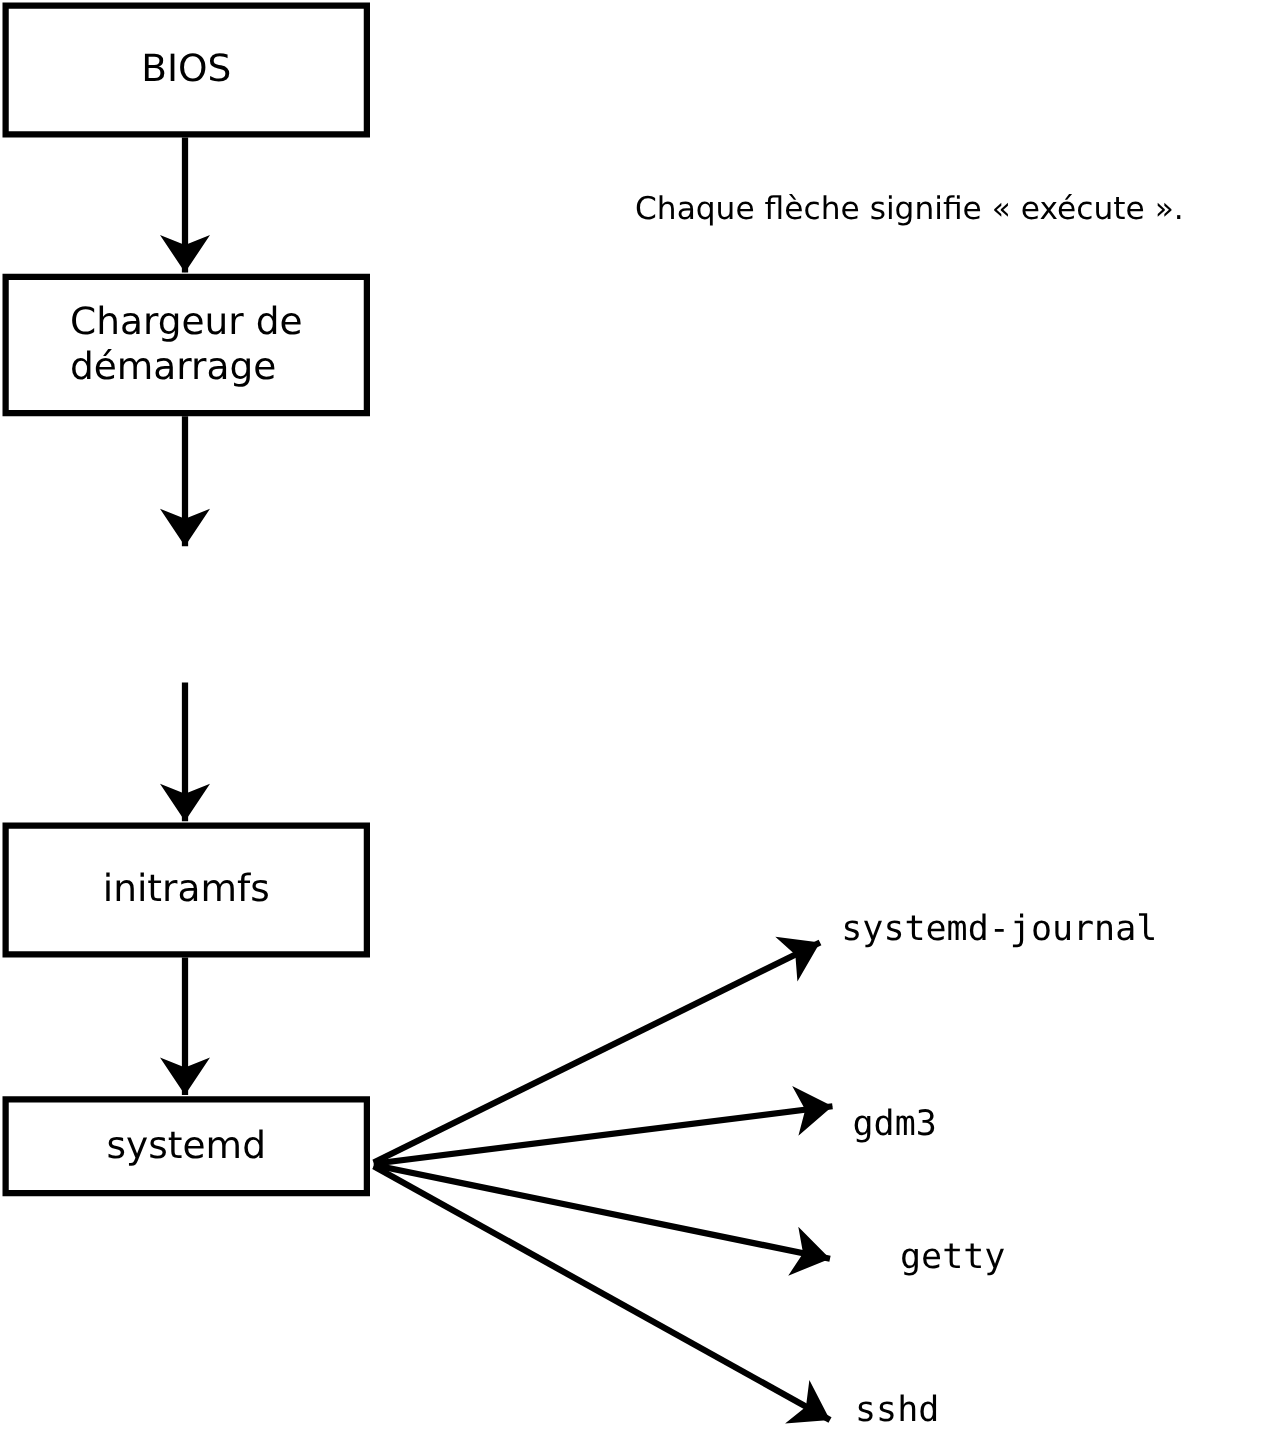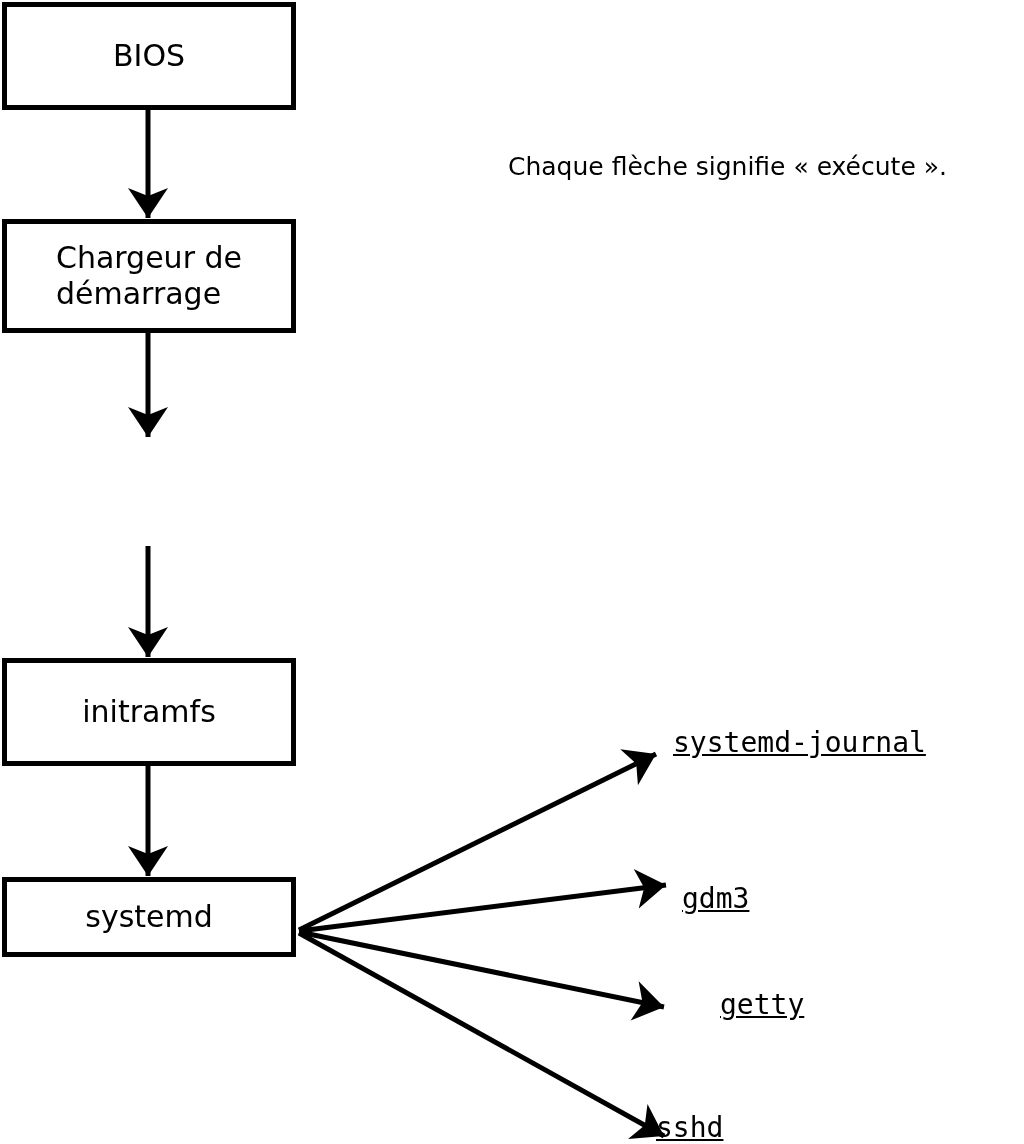--- a/index.html
+++ b/index.html
@@ -45,21 +45,20 @@
     line-height: 36px;
     text-align: left;
     white-space: nowrap;
   }
   .service {
     position: absolute;
     font-family: "DejaVu Sans Mono", monospace;
     font-size: 28px;
     line-height: 30px;
     white-space: nowrap;
-    text-decoration: underline;
   }
   .annotation {
     position: absolute;
     left: 508px;
     top: 150px;
     font-size: 25px;
     line-height: 34px;
     white-space: nowrap;
   }
 </style>
@@ -111,17 +110,17 @@
       <div>systemd</div>
     </div>
   </div>
 
   <div class="service" style="left:673px; top:728px">systemd-journal</div>
 
   <div class="service" style="left:682px; top:884px">gdm3</div>
 
   <div class="service" style="left:720px; top:990px">getty</div>
 
-  <div class="service" style="left:656px; top:1113px">sshd</div>
+  <div class="service" style="left:684px; top:1113px">sshd</div>
 
   <div class="annotation">Chaque flèche signifie « exécute ».</div>
 
 </div>
 
 </body></html>

